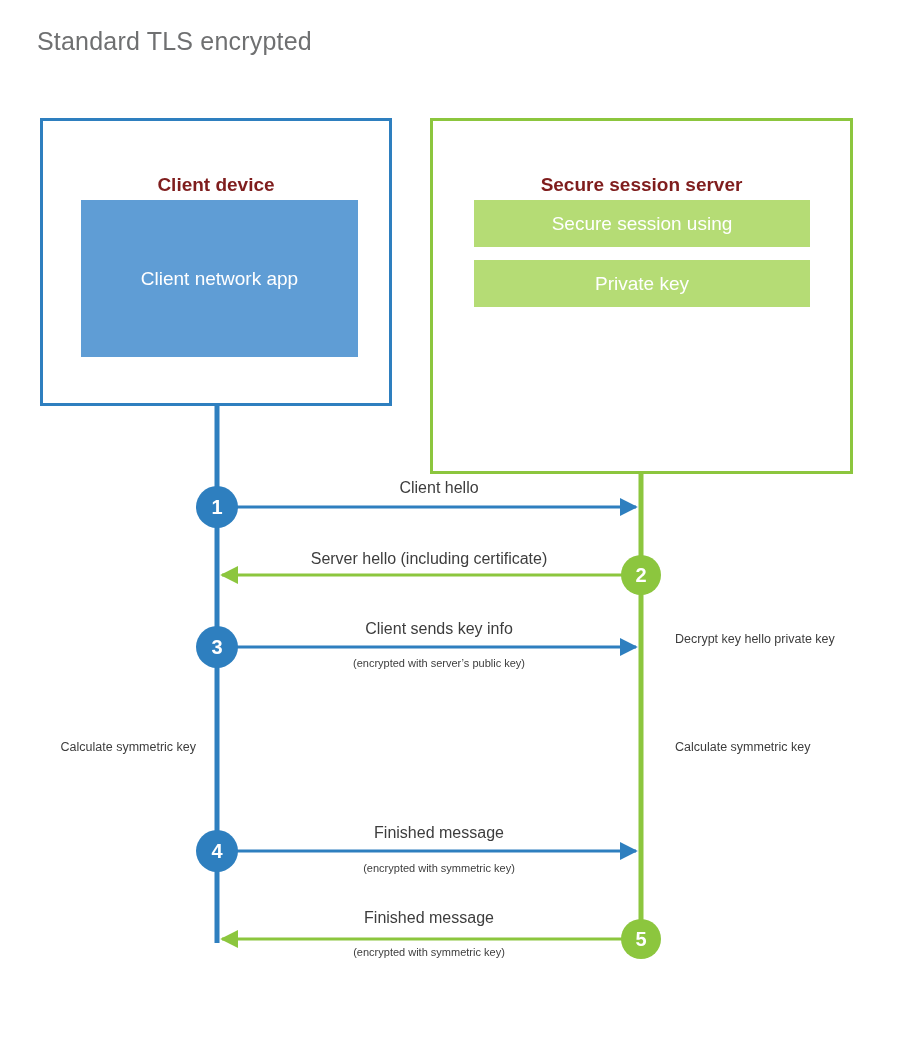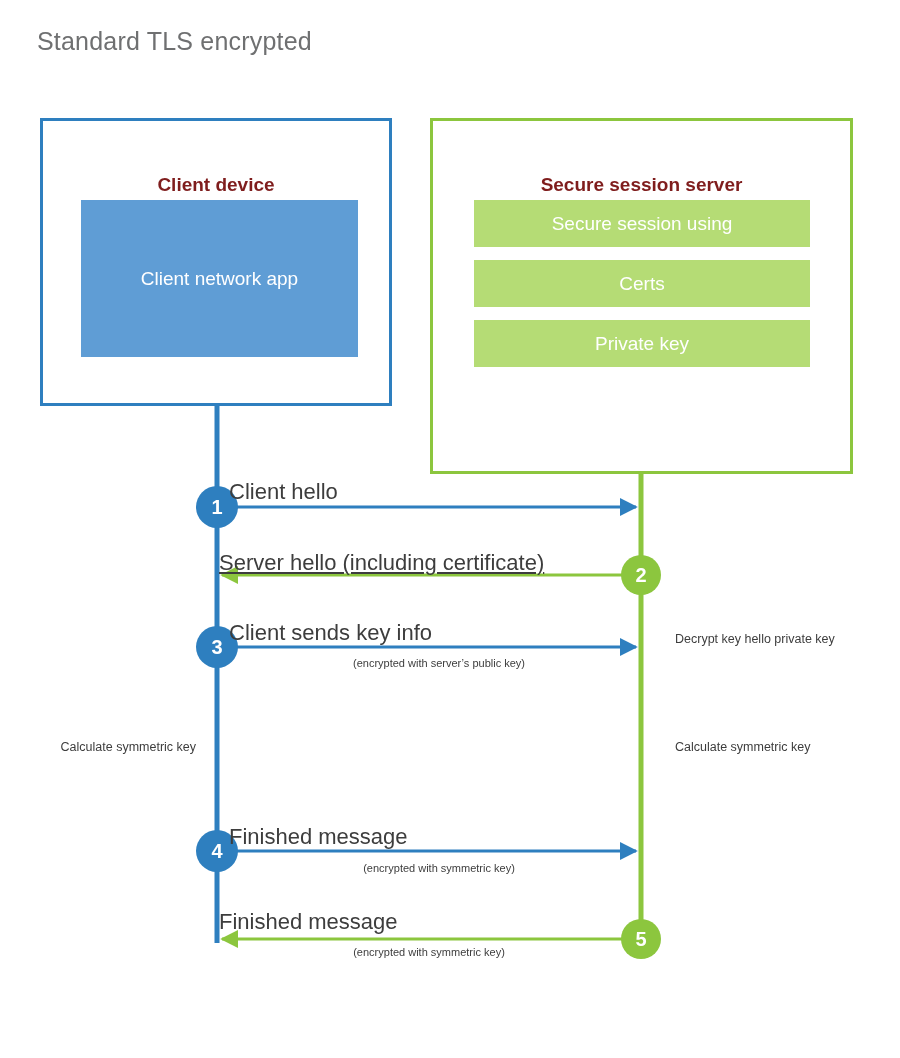--- a/index.html
+++ b/index.html
@@ -49,22 +49,22 @@
   .step-badge{
     position:absolute;border-radius:50%;
     display:flex;align-items:center;justify-content:center;
     color:#ffffff;font-size:20px;font-weight:bold;
   }
   .badge-client{width:42px;height:42px;background:#2E7FBF;}
   .badge-server{width:40px;height:40px;background:#8CC63E;}
 
   
   .msg-main{
-    position:absolute;
-    font-size:22px;font-weight:300;color:#3d3d3d;white-space:nowrap;
+    position:absolute;text-align:center;
+    font-size:16px;font-weight:300;color:#3d3d3d;white-space:nowrap;
   }
   .msg-sub{
     position:absolute;text-align:center;
     font-size:11px;font-weight:300;color:#3d3d3d;white-space:nowrap;
   }
 
   
   .side-note{
     position:absolute;font-size:12.5px;font-weight:300;
     color:#3d3d3d;line-height:1.35;
@@ -107,34 +107,33 @@
 
   <div class="party-box" id="client-box">
     <div class="party-title">Client device</div>
     <div id="client-app">Client network app</div>
   </div>
 
   <div class="party-box" id="server-box">
     <div class="party-title">Secure session server</div>
     <div class="server-bars">
       <div class="server-bar">Secure session using</div>
-      <div class="server-bar">Certs</div>
       <div class="server-bar">Private key</div>
     </div>
   </div>
 
   <div class="step-badge badge-client" style="left:196px;top:486px;">1</div>
   <div class="step-badge badge-server" style="left:621px;top:555px;">2</div>
   <div class="step-badge badge-client" style="left:196px;top:626px;">3</div>
   <div class="step-badge badge-client" style="left:196px;top:830px;">4</div>
   <div class="step-badge badge-server" style="left:621px;top:919px;">5</div>
 
   <div class="msg-main" style="left:229px;top:479px;width:420px;">Client hello</div>
 
-  <div class="msg-main" style="left:219px;top:550px;width:420px;text-decoration:underline;">Server hello (including certificate)</div>
+  <div class="msg-main" style="left:219px;top:550px;width:420px;">Server hello (including certificate)</div>
 
   <div class="msg-main" style="left:229px;top:620px;width:420px;">Client sends key info</div>
   <div class="msg-sub" style="left:229px;top:657px;width:420px;">(encrypted with server’s public key)</div>
 
   <div class="msg-main" style="left:229px;top:824px;width:420px;">Finished message</div>
   <div class="msg-sub" style="left:229px;top:862px;width:420px;">(encrypted with symmetric key)</div>
 
   <div class="msg-main" style="left:219px;top:909px;width:420px;">Finished message</div>
   <div class="msg-sub" style="left:219px;top:946px;width:420px;">(encrypted with symmetric key)</div>
 

